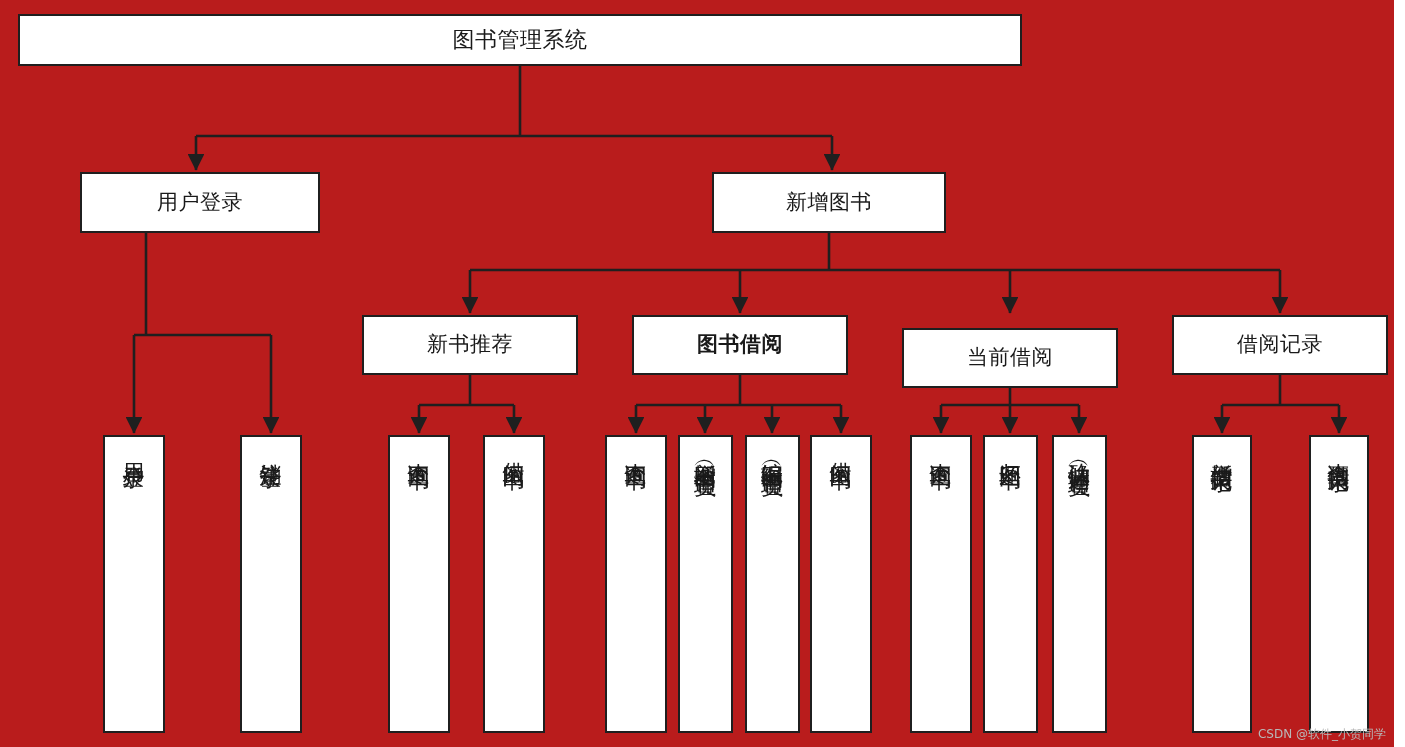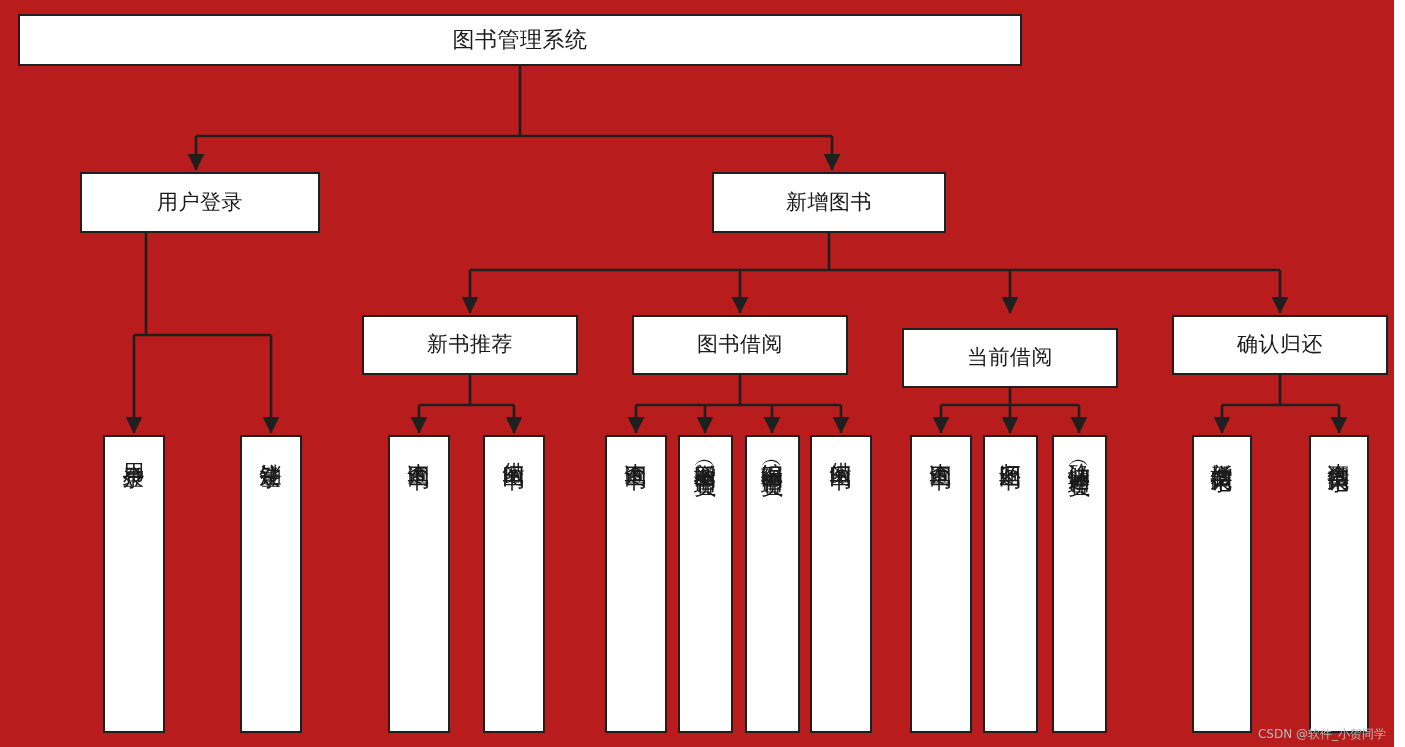--- a/index.html
+++ b/index.html
@@ -138,28 +138,28 @@
   <div class="node horiz" style="left:80px; top:172px; width:240px; height:61px;">
     <span class="node-label">用户登录</span>
   </div>
   <div class="node horiz" style="left:712px; top:172px; width:234px; height:61px;">
     <span class="node-label">新增图书</span>
   </div>
 
   <div class="node horiz" style="left:362px; top:315px; width:216px; height:60px;">
     <span class="node-label">新书推荐</span>
   </div>
-  <div class="node horiz" style="left:632px; top:315px; width:216px; height:60px;">
+  <div class="node horiz" style="left:632px; top:315px; width:216px; height:60px;font-weight:bold;">
     <span class="node-label">图书借阅</span>
   </div>
   <div class="node horiz" style="left:902px; top:315px; width:216px; height:60px;margin-top:13px;">
     <span class="node-label">当前借阅</span>
   </div>
   <div class="node horiz" style="left:1172px; top:315px; width:216px; height:60px;">
-    <span class="node-label">确认归还</span>
+    <span class="node-label">借阅记录</span>
   </div>
 
   <div class="node vert" style="left:103px; top:435px; width:62px; height:298px;">
     <span class="node-label">用户登录</span>
   </div>
   <div class="node vert" style="left:240px; top:435px; width:62px; height:298px;">
     <span class="node-label">注销登录</span>
   </div>
 
   <div class="node vert" style="left:388px; top:435px; width:62px; height:298px;">

